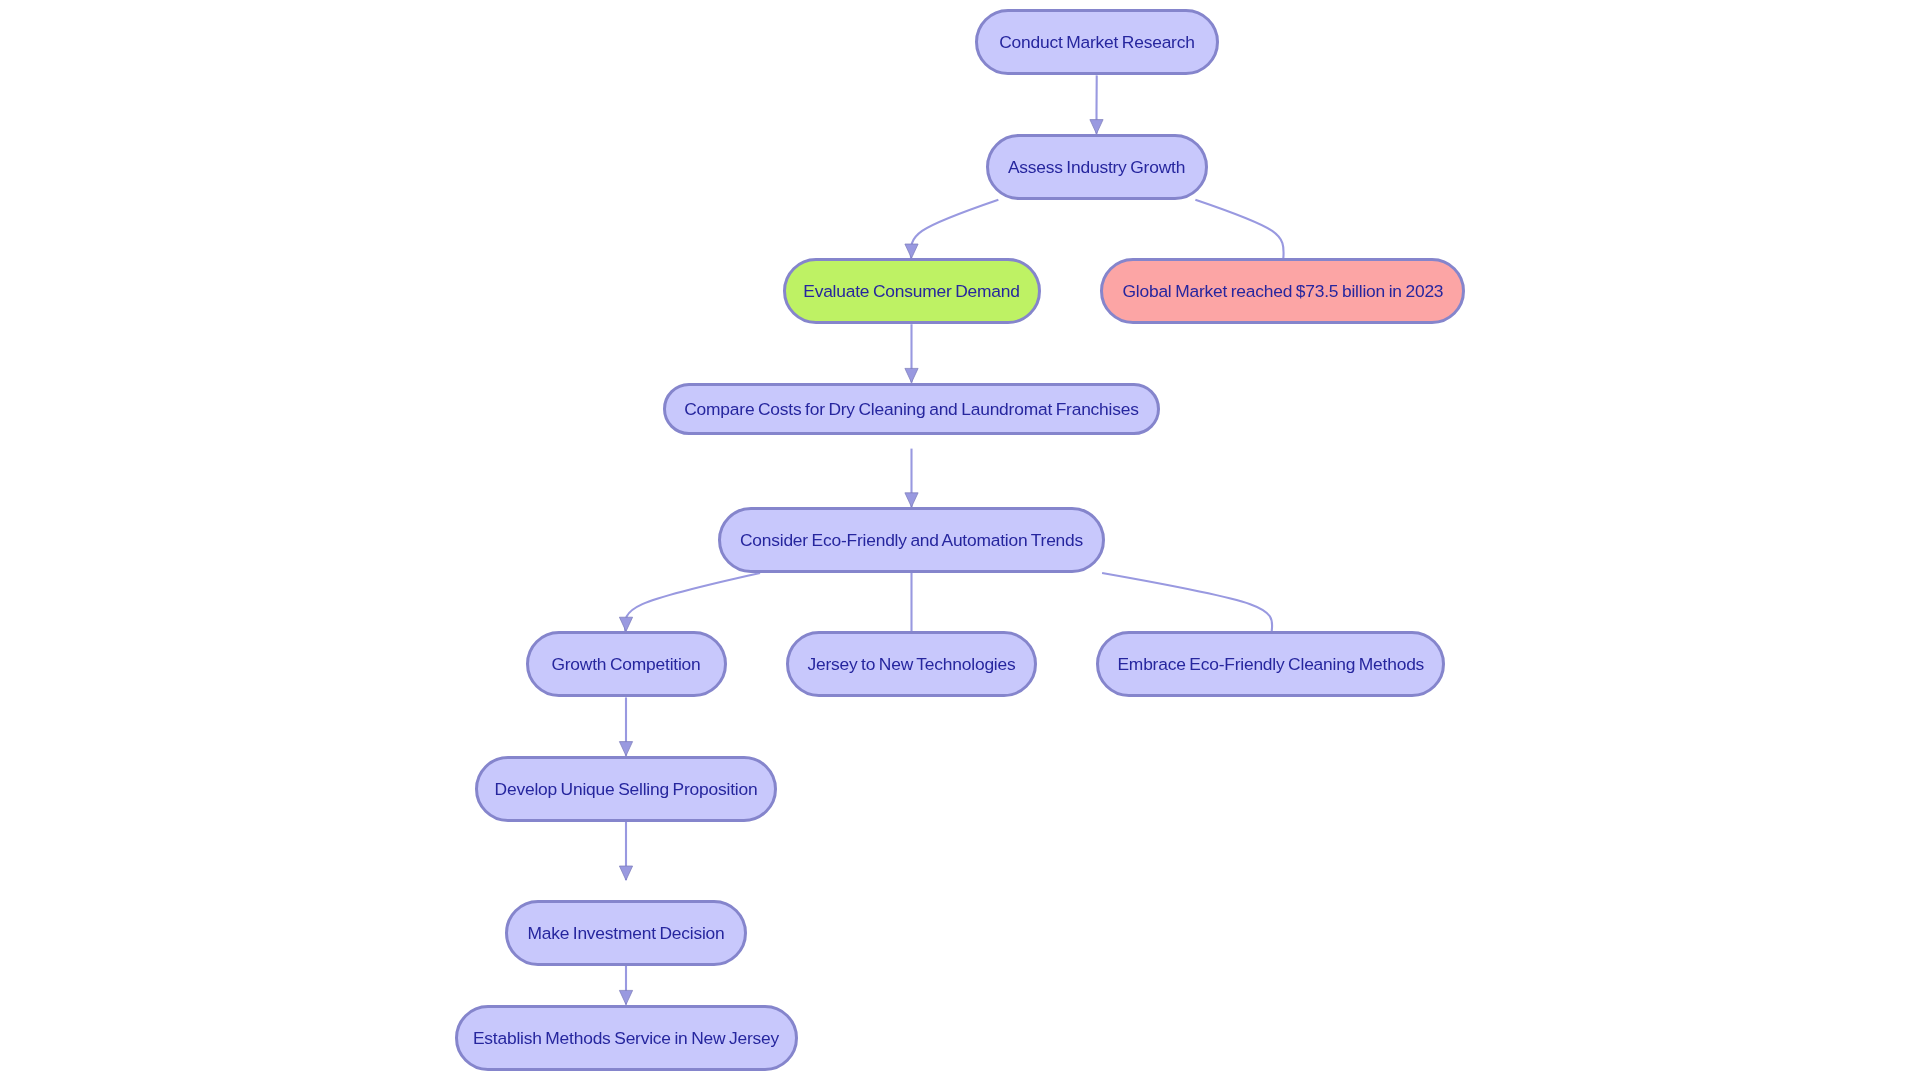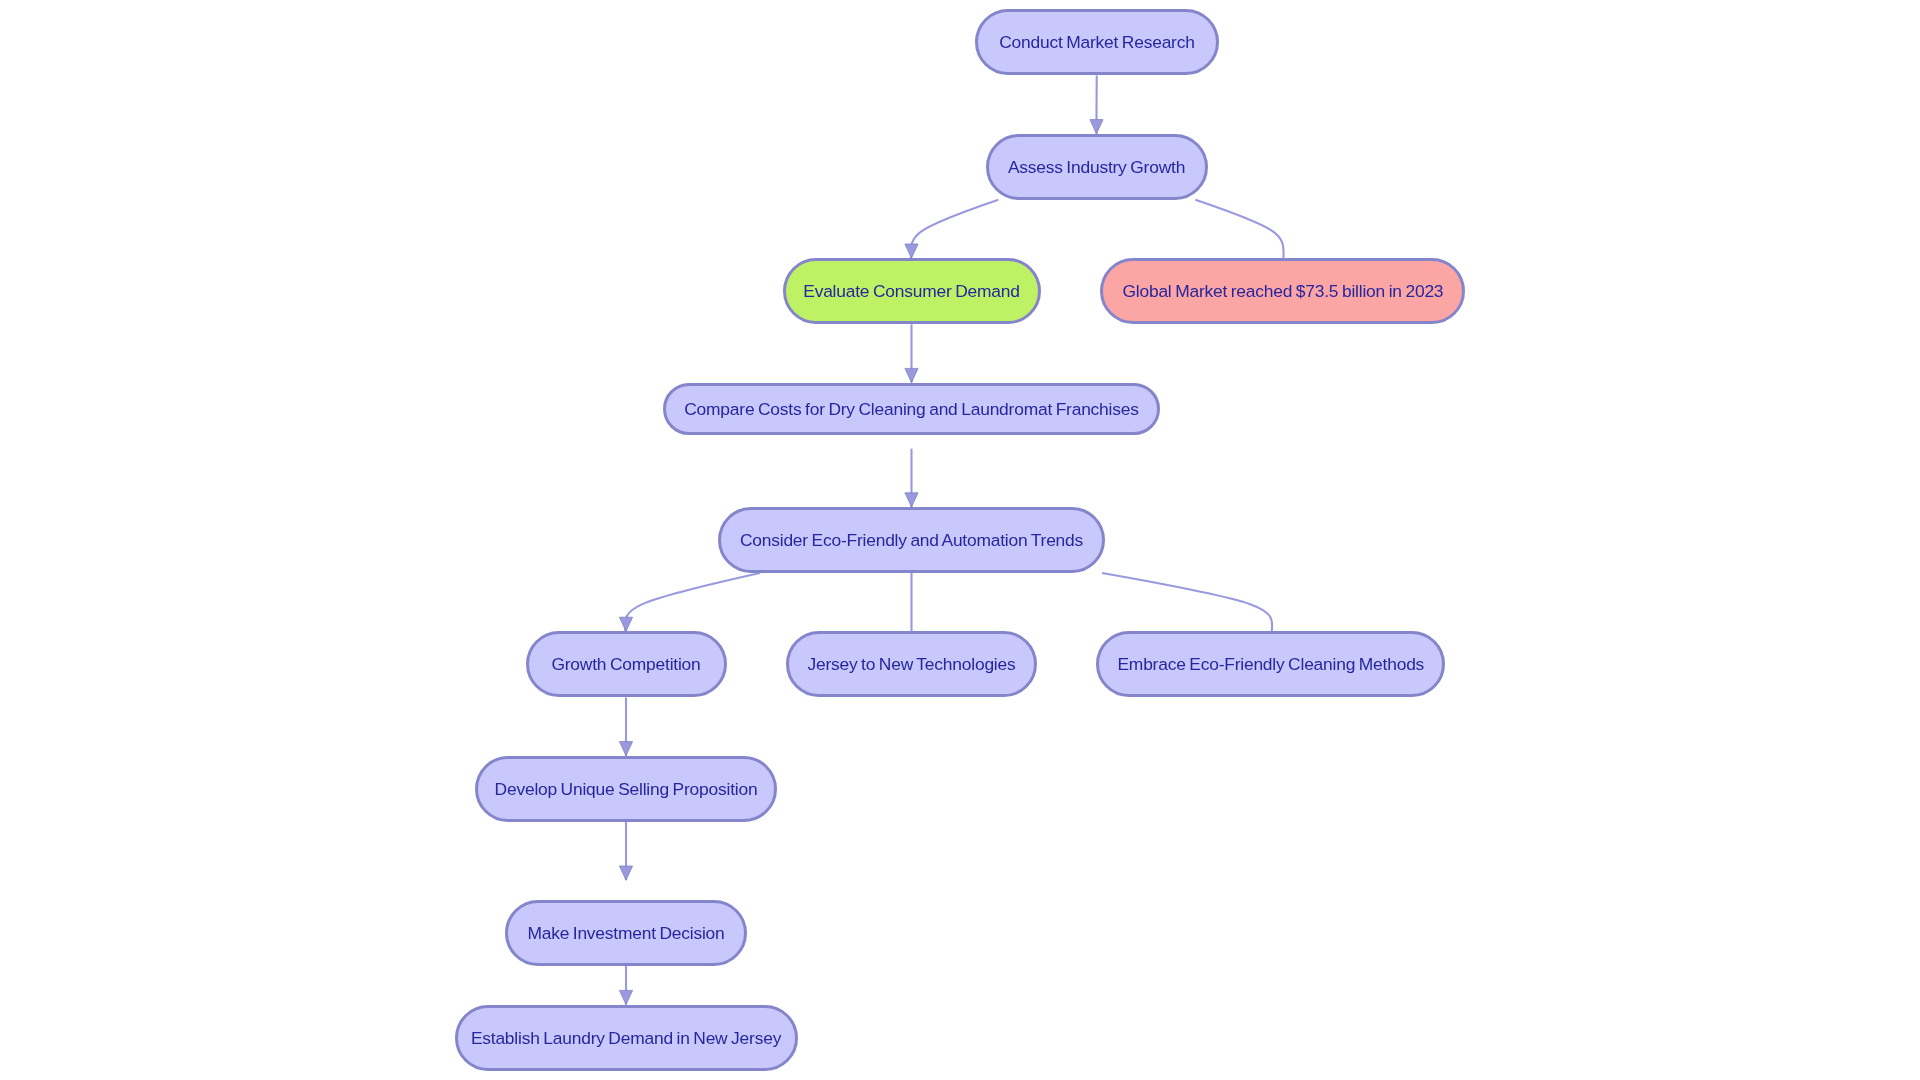--- a/index.html
+++ b/index.html
@@ -115,17 +115,17 @@
 
     <div class="node" style="left: 474.6px; top: 755.8px; width: 302.8px; height: 66px; background: rgb(200, 200, 252); border-color: rgb(133, 133, 204);">
       <span class="node-label">Develop Unique Selling Proposition</span>
     </div>
 
     <div class="node" style="left: 504.55px; top: 880.2px; width: 242.9px; height: 66px; background: rgb(200, 200, 252); border-color: rgb(133, 133, 204); margin-top: 20px;">
       <span class="node-label">Make Investment Decision</span>
     </div>
 
     <div class="node" style="left: 454.5px; top: 1004.6px; width: 343px; height: 66px; background: rgb(200, 200, 252); border-color: rgb(133, 133, 204);">
-      <span class="node-label">Establish Laundry Demand in New Jersey</span>
+      <span class="node-label">Establish Methods Service in New Jersey</span>
     </div>
 
   </div>
 </div>
 
 </body></html>

